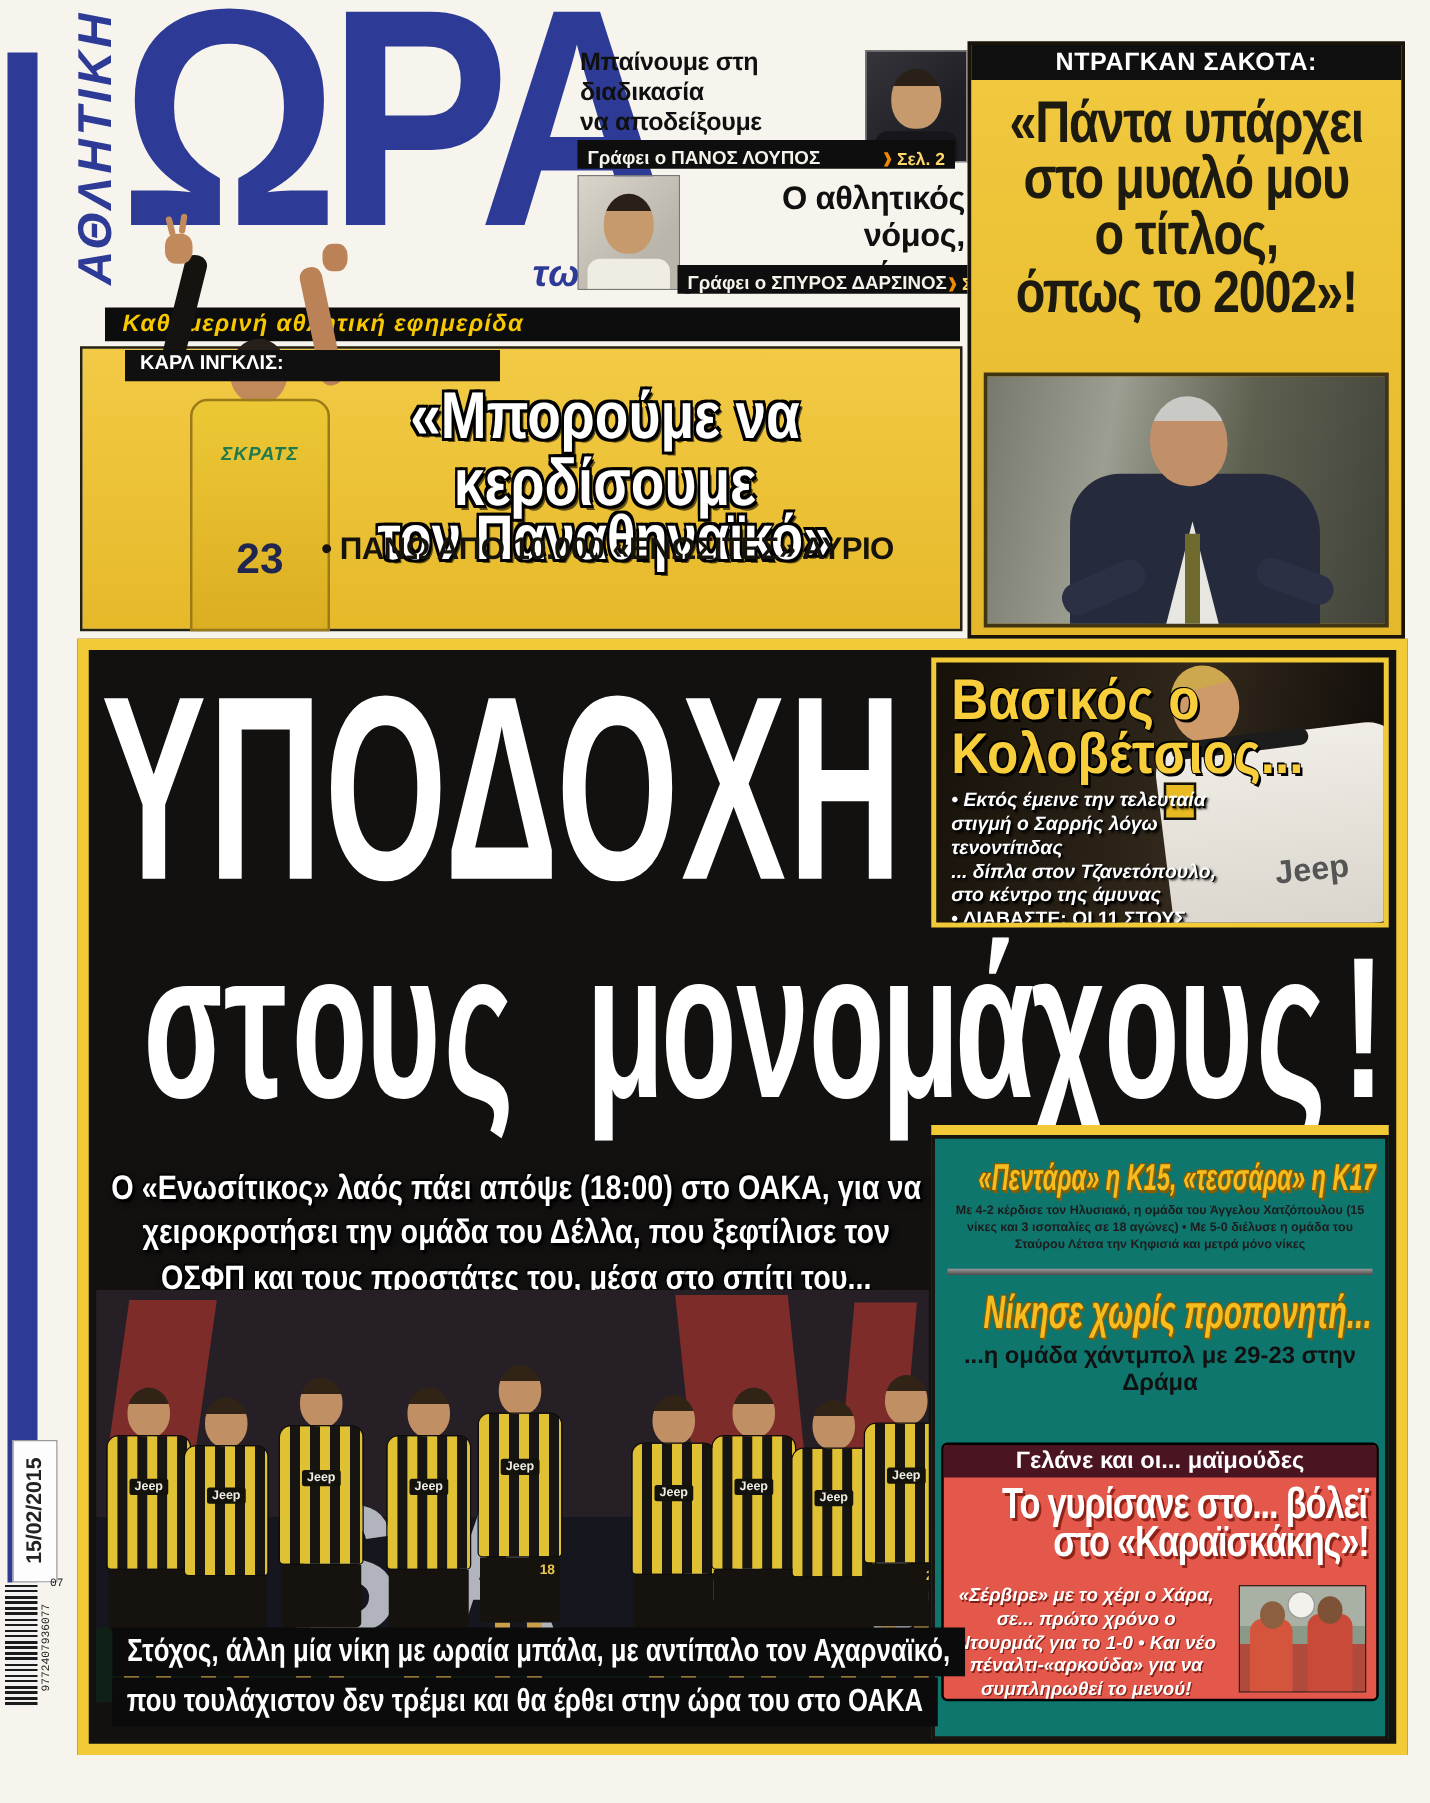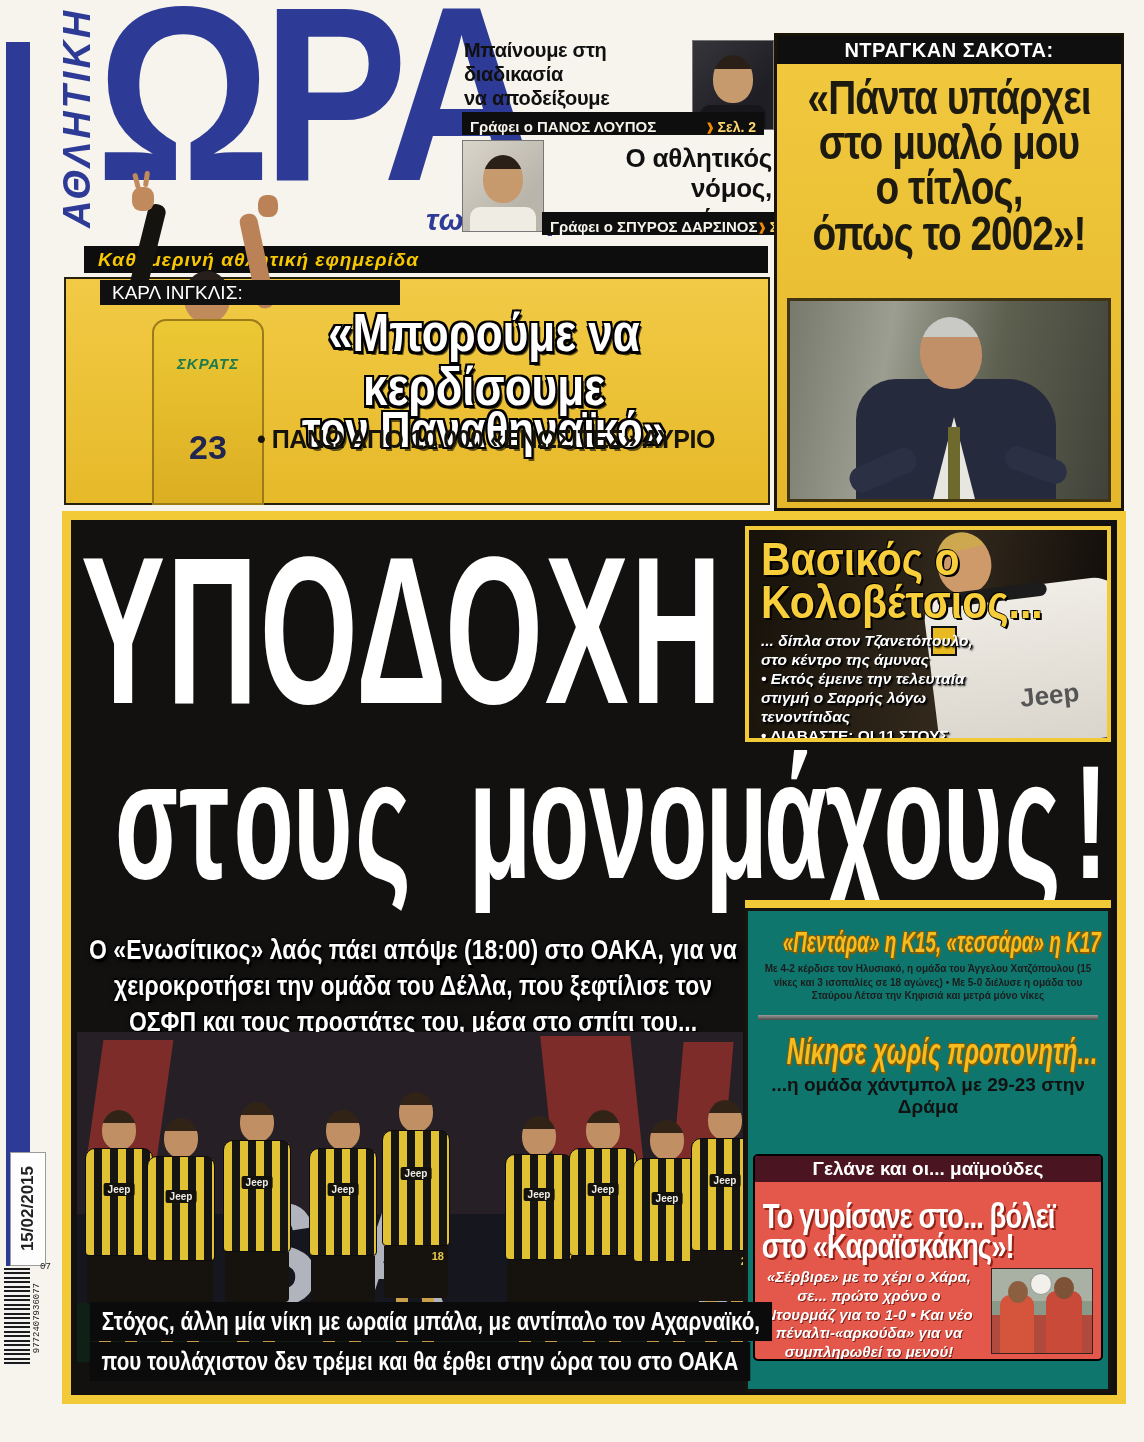--- a/index.html
+++ b/index.html
@@ -53,21 +53,21 @@
 
   .tagline-bar{position:absolute;left:84px;top:246px;width:684px;height:27px;background:#0d0d0d;
      display:flex;align-items:center;justify-content:space-between;padding:0 14px;}
   .tagline{color:#f7c800;font-weight:800;font-style:italic;font-size:19px;letter-spacing:1px;}
   .dateline{color:#fff;font-weight:700;font-style:italic;font-size:15px;}
 
   
   .karl-panel{position:absolute;left:64px;top:277px;width:706px;height:228px;
      background:linear-gradient(#f2ca45,#e6b929);border:2px solid #26200e;}
   .karl-kicker{position:absolute;left:34px;top:1px;width:300px;height:25px;background:#101010;
-     color:#fff;font-weight:400;font-size:19px;padding:2px 12px;}
+     color:#fff;font-weight:700;font-size:16px;padding:2px 12px;}
   .karl-headline{position:absolute;left:138px;top:28px;width:560px;text-align:center;line-height:1.02;}
   .outline-w{color:#fff;-webkit-text-stroke:2px #000;paint-order:stroke fill;
      text-shadow:-2px -2px 0 #000,2px -2px 0 #000,-2px 2px 0 #000,2px 2px 0 #000,3px 3px 0 rgba(0,0,0,.6);}
   .kh1{display:inline-block;font-size:44px;font-weight:800;transform:scaleY(1.2);transform-origin:top;}
   .kh2{display:inline-block;font-size:42px;font-weight:800;transform:scaleY(1.2);transform-origin:top;margin-top:8px;}
   .karl-sub{position:absolute;left:150px;top:144px;width:540px;text-align:center;
      font-size:25px;font-weight:800;color:#15130c;line-height:1.3;letter-spacing:-0.5px;}
 
   .bb-player{position:absolute;left:14px;top:-70px;width:250px;height:296px;}
   .bb-arm{position:absolute;width:18px;height:96px;border-radius:8px;}
@@ -171,21 +171,21 @@
   .y-body{margin-top:10px;padding:0 12px;text-align:center;font-size:10px;font-weight:700;color:#1c1c1c;line-height:1.35;}
   .divider{margin:12px 10px 0;height:5px;background:linear-gradient(#9a9a9a,#4a4a4a);}
   .h-title{margin-top:10px;text-align:center;}
   .h-title span{font-size:30px;transform:scale(0.8,1.25);transform-origin:top center;}
   .h-body{margin-top:10px;text-align:center;font-size:19px;font-weight:800;color:#111;}
 
   .volley-panel{position:absolute;left:5px;right:5px;top:243px;height:207px;background:#e4584b;
      border:2px solid #000000;border-radius:5px;overflow:hidden;}
   .volley-kicker{height:26px;background:#4a1421;color:#fff;text-align:center;font-weight:800;
      font-size:19px;line-height:26px;}
-  .volley-headline{text-align:left;margin-top:17px;line-height:1.02;}
+  .volley-headline{text-align:right;margin-top:5px;line-height:1.02;}
   .volley-headline span{display:inline-block;color:#fff;font-weight:800;font-size:29px;letter-spacing:-1px;
      transform:scale(0.95,1.2);transform-origin:top center;text-shadow:2px 2px 0 #8f2318;white-space:nowrap;}
   .volley-body{position:absolute;left:8px;top:112px;width:212px;text-align:center;color:#fff;
      font-weight:800;font-style:italic;font-size:15px;line-height:1.25;text-shadow:1px 1px 0 #7e1f16;}
   .volley-photo{position:absolute;right:8px;top:112px;width:102px;height:86px;border:1px solid #36231f;
      background:linear-gradient(#a8b1a3 0 38%,#8b9a88 38% 55%,#b04a3c 55%);overflow:hidden;}
   .v-ball{position:absolute;left:38px;top:4px;width:22px;height:22px;border-radius:50%;background:#f2f0ea;border:1px solid #999;}
   .v-p1{position:absolute;left:8px;top:26px;width:34px;height:60px;border-radius:10px 10px 0 0;background:#d5543c;}
   .v-p2{position:absolute;right:10px;top:22px;width:36px;height:64px;border-radius:10px 10px 0 0;background:#c94a38;}
   .v-h1{position:absolute;left:16px;top:12px;width:20px;height:22px;border-radius:50%;background:#8c5f40;}
@@ -302,22 +302,22 @@
       <div class="kolov-player-head" data-interactable="false"></div>
       <div class="kolov-jersey" data-interactable="false"></div>
       <div class="kolov-collar" data-interactable="false"></div>
       <div class="kolov-badge" data-interactable="false"></div>
       <div class="kolov-brand" data-interactable="false">Jeep</div>
       <div class="kolov-title" data-interactable="false">
         <div data-interactable="false">Βασικός ο</div><br>
         <div data-interactable="false">Κολοβέτσιος...</div>
       </div>
       <div class="kolov-bullets" data-interactable="false">
+        <div class="it" data-interactable="false">• Εκτός έμεινε την τελευταία στιγμή ο Σαρρής λόγω τενοντίτιδας</div>
         <div class="it" data-interactable="false">... δίπλα στον Τζανετόπουλο, στο κέντρο της άμυνας</div>
-        <div class="it" data-interactable="false">• Εκτός έμεινε την τελευταία στιγμή ο Σαρρής λόγω τενοντίτιδας</div>
         <div data-interactable="false">• ΔΙΑΒΑΣΤΕ: ΟΙ 11 ΣΤΟΥΣ ΟΠΟΙΟΥΣ ΚΑΤΕΛΗΞΕ Ο ΔΕΛΛΑΣ</div>
       </div>
     </div>
 
     <div class="monomaxous" data-interactable="false">
       <span data-interactable="false">στους μονομάχους!</span>
     </div>
 
     <div class="lede" data-interactable="false">
       <span data-interactable="false">Ο «Ενωσίτικος» λαός πάει απόψε (18:00) στο ΟΑΚΑ, για να χειροκροτήσει την ομάδα του Δέλλα, που ξεφτίλισε τον ΟΣΦΠ και τους προστάτες του, μέσα στο σπίτι του...</span>

